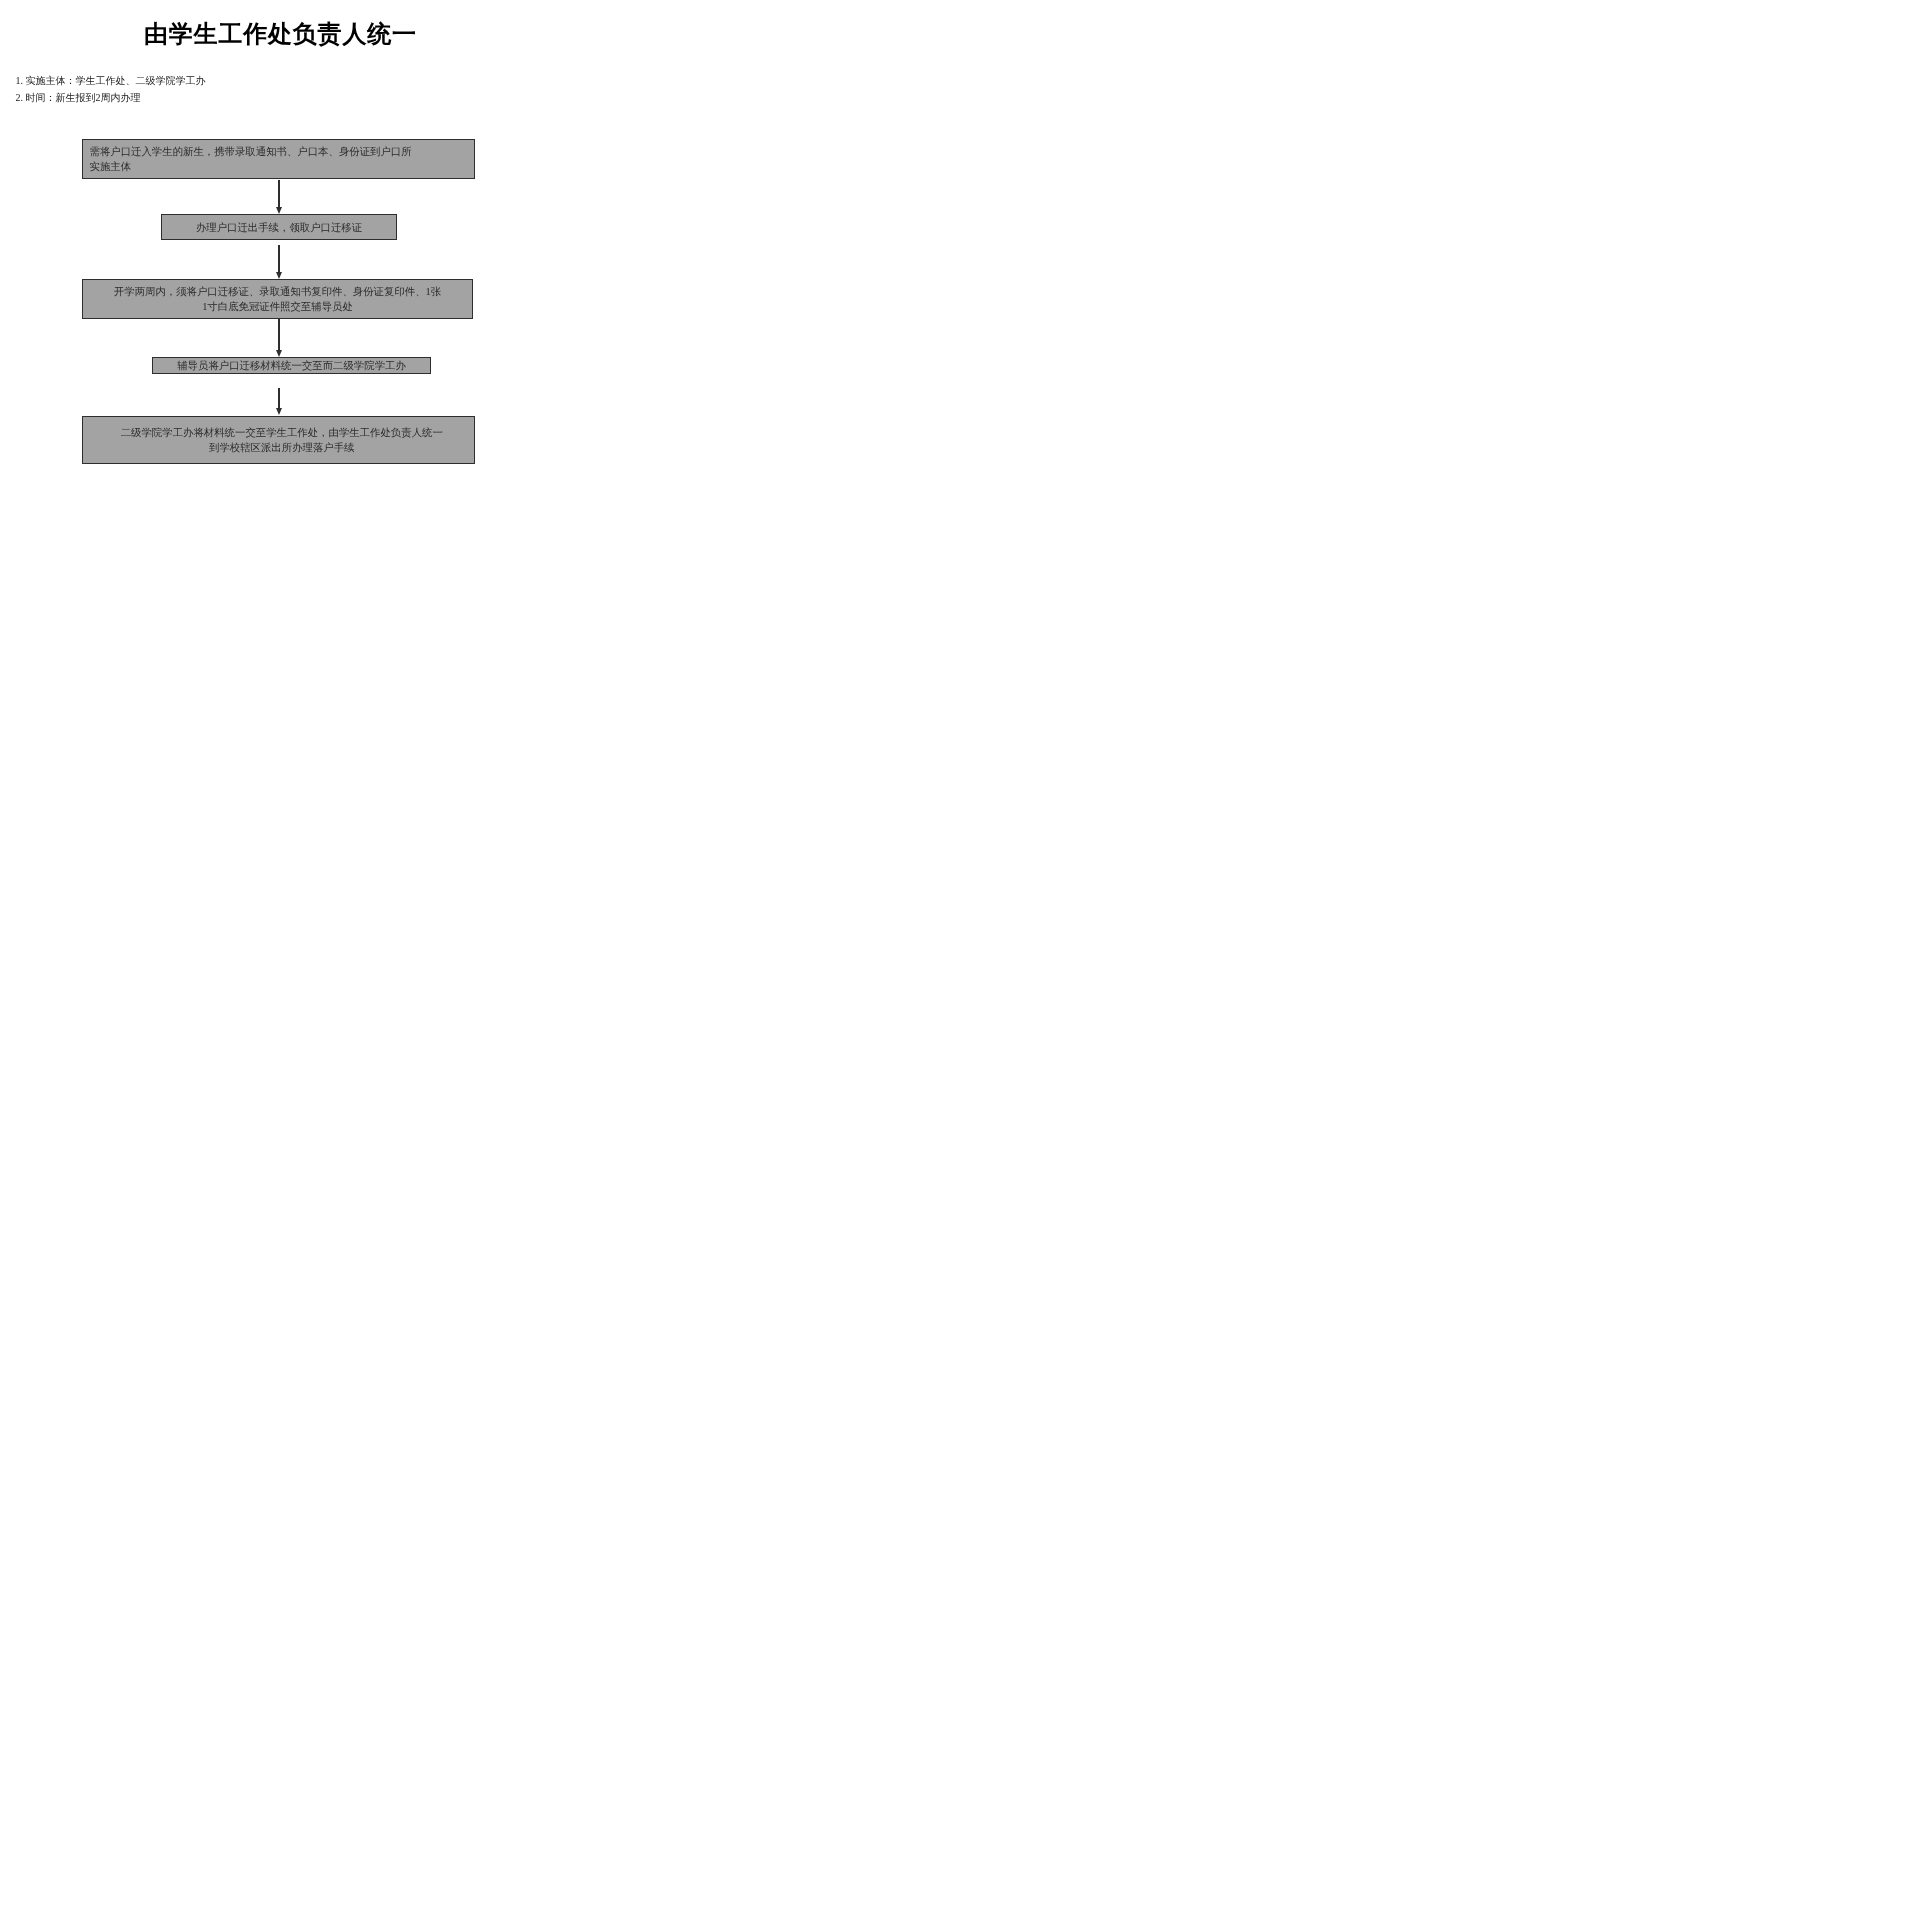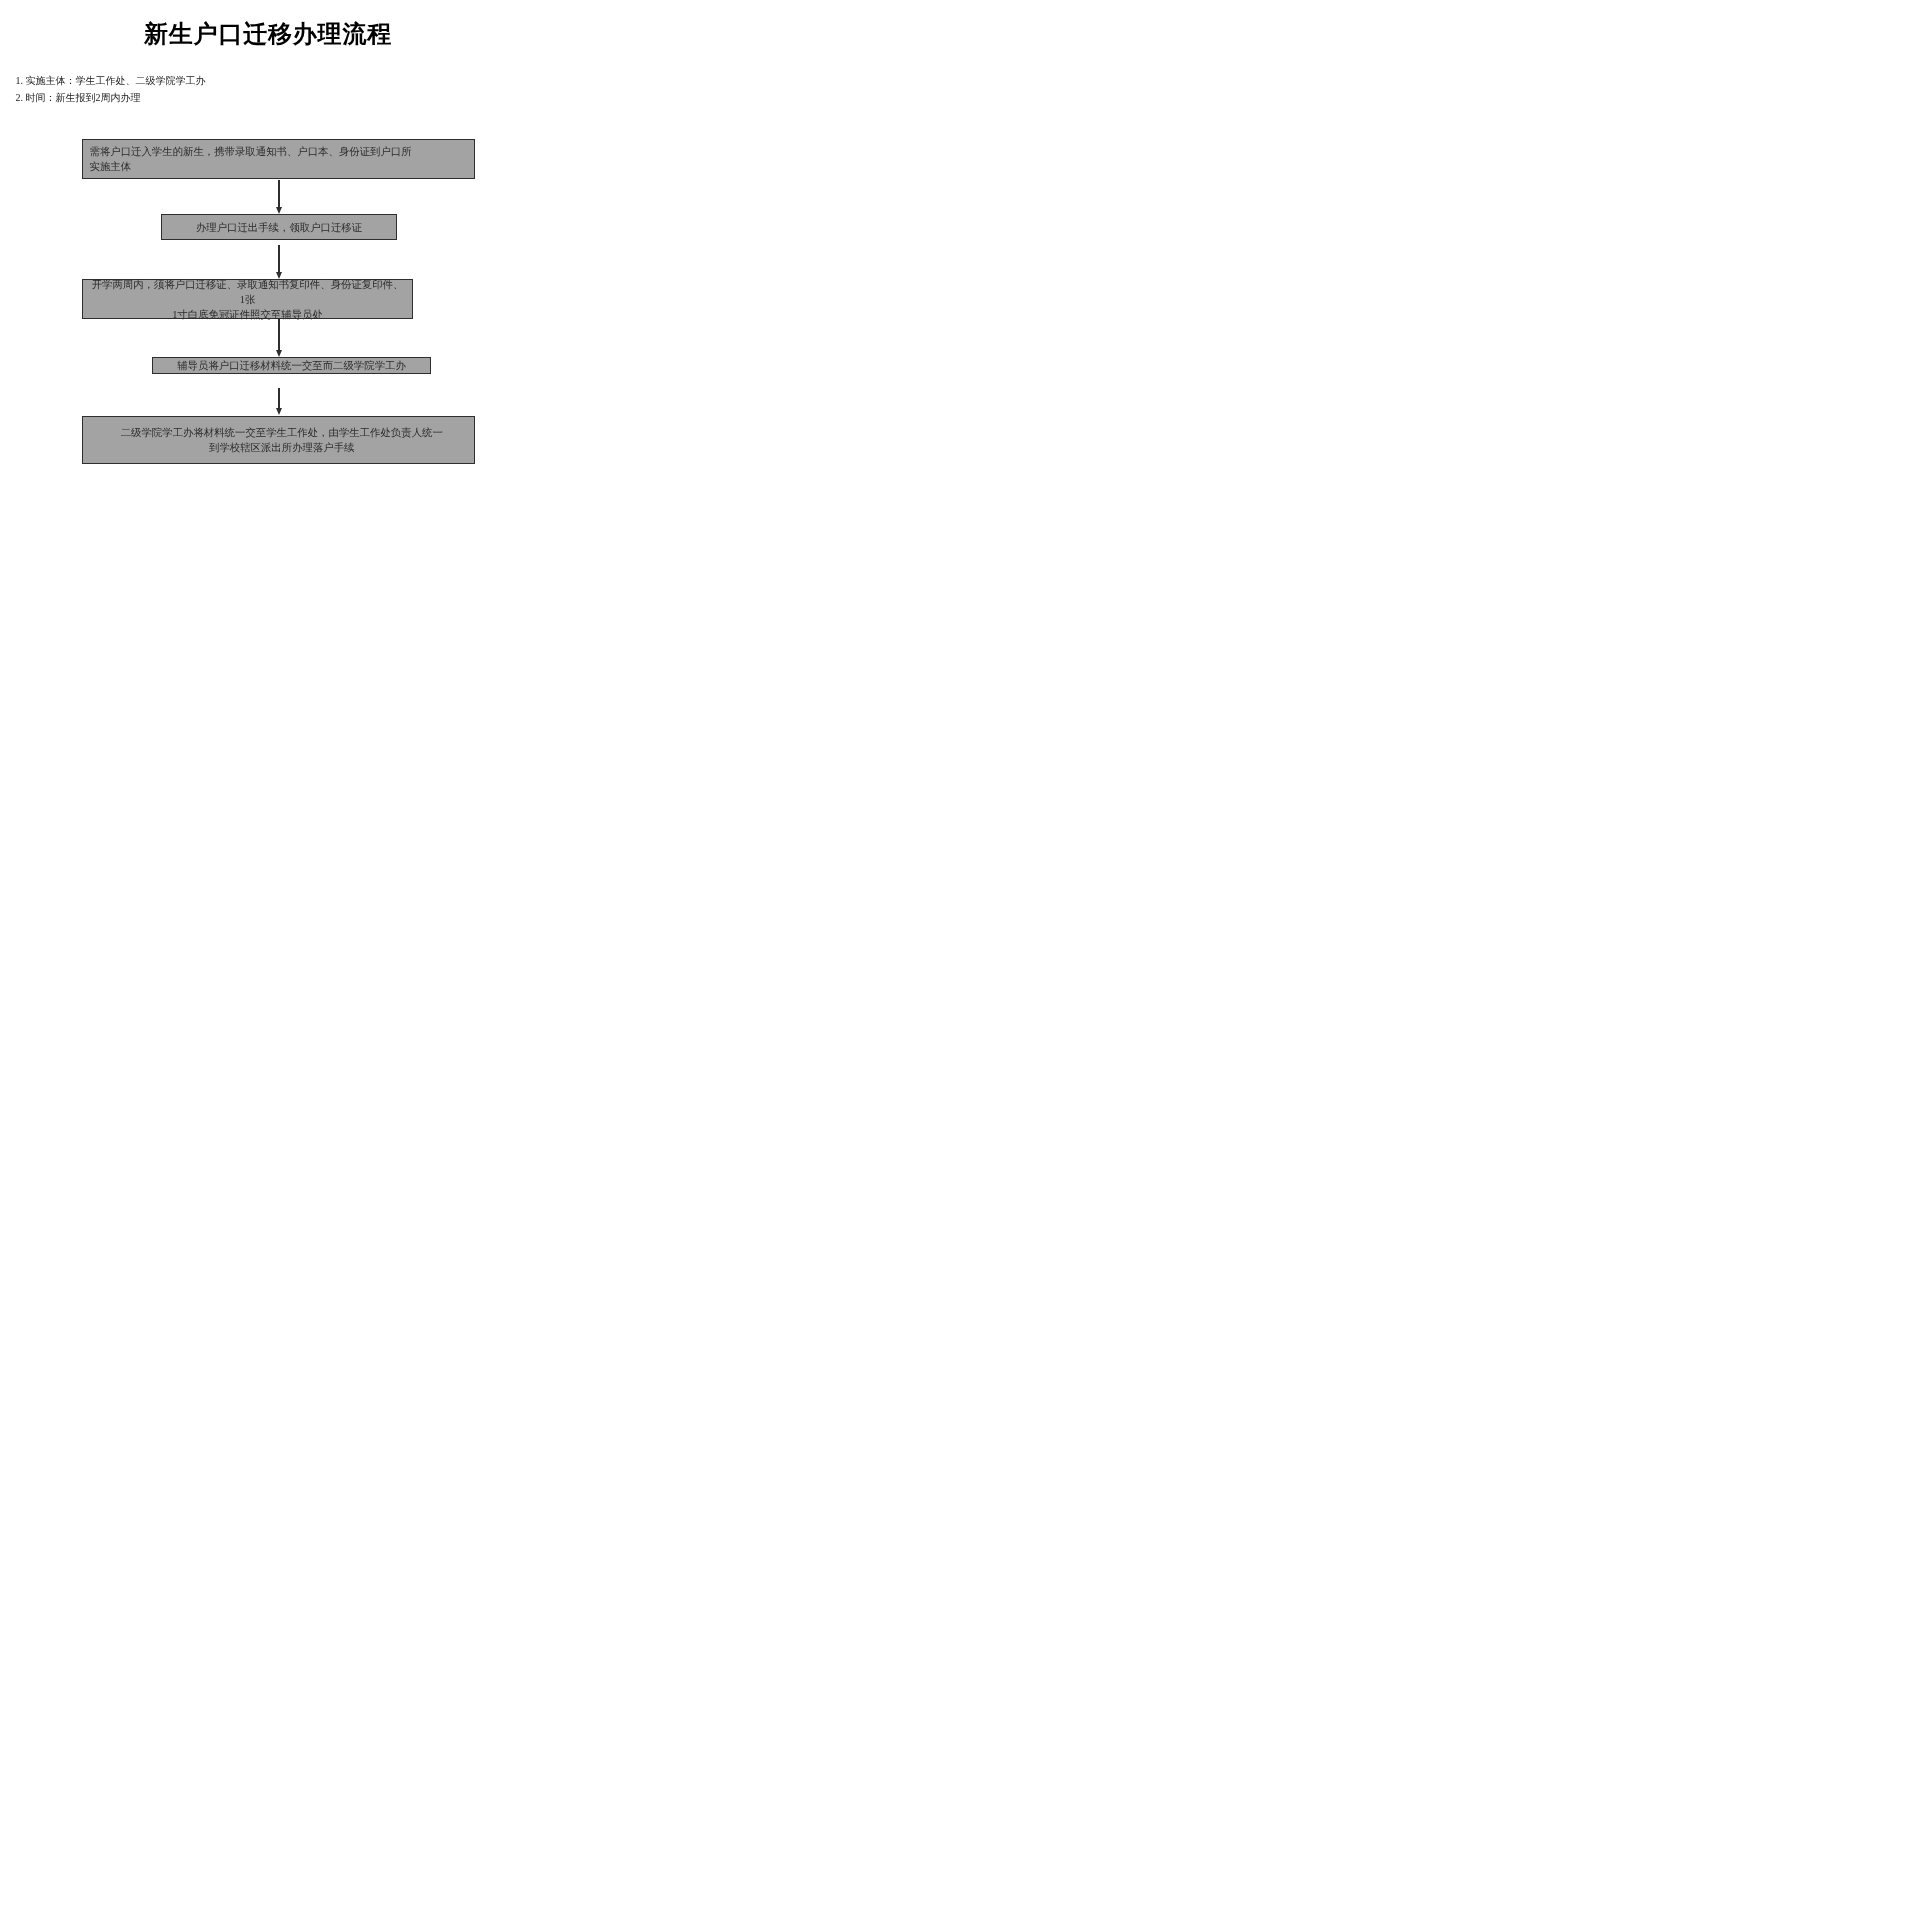--- a/index.html
+++ b/index.html
@@ -47,21 +47,21 @@
     justify-content: center;
     font-size: 10.4px;
     line-height: 15px;
     color: #2b2b2b;
     padding: 1.5px 6.5px;
   }
   .flow-box.align-left { text-align: left; }
   .flow-box.align-center { text-align: center; }
   .box-1 { left: 82px; top: 139px;  width: 393px; height: 40px; }
   .box-2 { left: 161px; top: 214px;  width: 236px;  height: 26px;  }
-  .box-3 { left: 82px; top: 279px;  width: 331px; height: 40px; }
+  .box-3 { left: 82px; top: 279px;  width: 391px; height: 40px; }
   .box-4 { left: 152px; top: 357px;  width: 279px;  height: 17px;  }
   .box-5 { left: 82px; top: 416px; width: 393px; height: 48px; padding-left: 13px; }
   .arrow {
     position: absolute;
     left: 279px;
     transform: translateX(-50%);
     display: flex;
     flex-direction: column;
     align-items: center;
   }
@@ -80,21 +80,21 @@
   .arrow-1 { top: 180px;  height: 34px; }
   .arrow-2 { top: 245px;  height: 34px; }
   .arrow-3 { top: 319px;  height: 38px; }
   .arrow-4 { top: 388px; height: 27px; }
 </style>
 <title>新生户口迁移办理流程</title></head>
 <body>
 
 <div class="canvas">
 
-  <div class="doc-title">新生户口迁移办理流程</div>
+  <div class="doc-title">由学生工作处负责人统一</div>
 
   <div class="notes">
     <div>1. 实施主体：学生工作处、二级学院学工办</div>
     <div>2. 时间：新生报到2周内办理</div>
   </div>
 
   <div class="flow-box box-1 align-left">
     <div>需将户口迁入学生的新生，携带录取通知书、户口本、身份证到户口所</div>
     <div>实施主体</div>
   </div>

